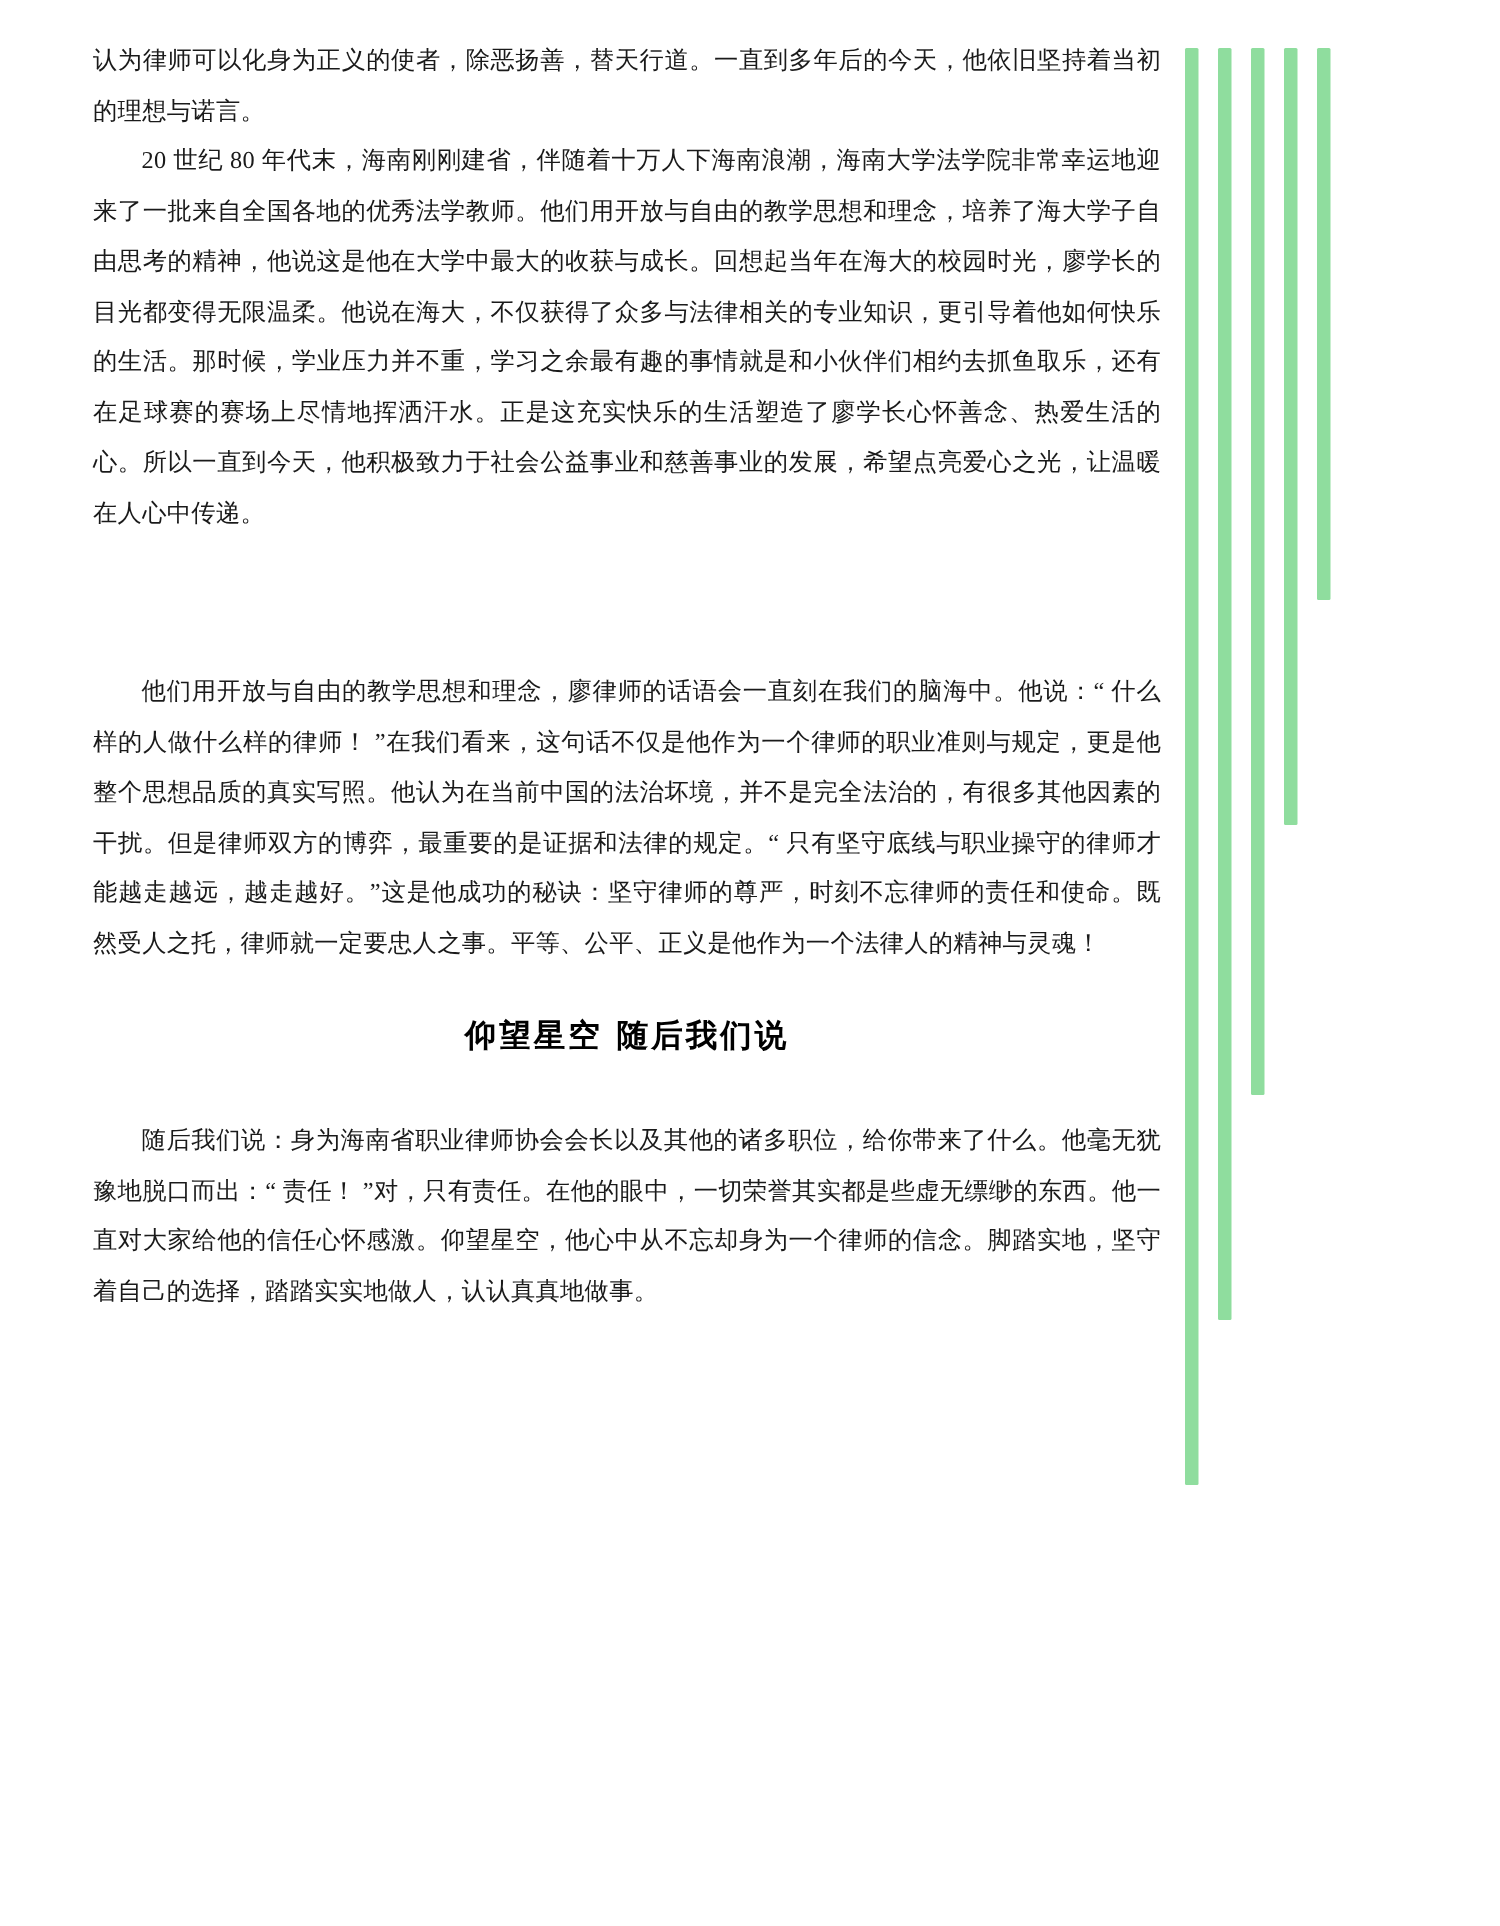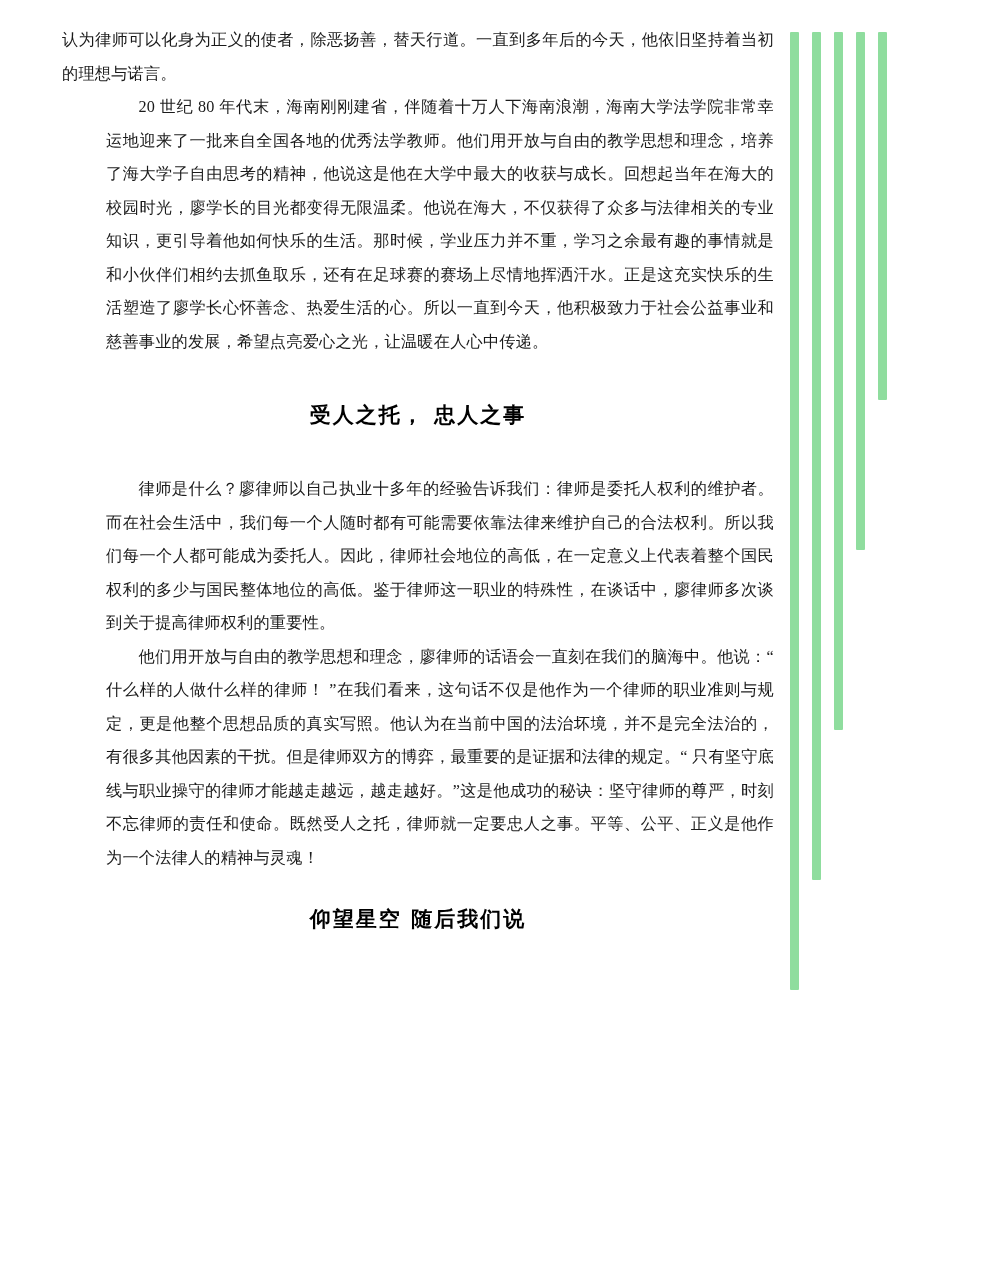--- a/index.html
+++ b/index.html
@@ -46,21 +46,20 @@
     margin: 0;
     font-size: 16.2px;
     line-height: 33.5px;
     color: #1a1a1a;
     text-align: justify;
     text-justify: inter-ideograph;
     letter-spacing: 0.2px;
   }
   p.indent {
     text-indent: 2em;
-    margin-left: 44px;
   }
   h2.section-title {
     margin: 0;
     font-size: 21px;
     font-weight: bold;
     text-align: center;
     color: #000;
     letter-spacing: 2px;
     font-family: "DejaVu Serif", serif;
   }
@@ -81,25 +80,24 @@
     <div class="deco-bar" style="left: 76px; top: 32px; height: 518px;"></div>
     <div class="deco-bar" style="left: 98px; top: 32px; height: 368px;"></div>
   </div>
 
   <div class="content">
 
     <p class="para">认为律师可以化身为正义的使者，除恶扬善，替天行道。一直到多年后的今天，他依旧坚持着当初的理想与诺言。</p>
     <p class="para indent">20 世纪 80 年代末，海南刚刚建省，伴随着十万人下海南浪潮，海南大学法学院非常幸运地迎来了一批来自全国各地的优秀法学教师。他们用开放与自由的教学思想和理念，培养了海大学子自由思考的精神，他说这是他在大学中最大的收获与成长。回想起当年在海大的校园时光，廖学长的目光都变得无限温柔。他说在海大，不仅获得了众多与法律相关的专业知识，更引导着他如何快乐的生活。那时候，学业压力并不重，学习之余最有趣的事情就是和小伙伴们相约去抓鱼取乐，还有在足球赛的赛场上尽情地挥洒汗水。正是这充实快乐的生活塑造了廖学长心怀善念、热爱生活的心。所以一直到今天，他积极致力于社会公益事业和慈善事业的发展，希望点亮爱心之光，让温暖在人心中传递。</p>
 
     <div class="sp-title-before"></div>
-    <h2 class="section-title">受人之托， 忠人之事</h2>
     <div class="sp-title-after"></div>
 
-    <p class="para indent">律师是什么？廖律师以自己执业十多年的经验告诉我们：律师是委托人权利的维护者。而在社会生活中，我们每一个人随时都有可能需要依靠法律来维护自己的合法权利。所以我们每一个人都可能成为委托人。因此，律师社会地位的高低，在一定意义上代表着整个国民权利的多少与国民整体地位的高低。鉴于律师这一职业的特殊性，在谈话中，廖律师多次谈到关于提高律师权利的重要性。</p>
     <p class="para indent">他们用开放与自由的教学思想和理念，廖律师的话语会一直刻在我们的脑海中。他说：“ 什么样的人做什么样的律师！ ”在我们看来，这句话不仅是他作为一个律师的职业准则与规定，更是他整个思想品质的真实写照。他认为在当前中国的法治坏境，并不是完全法治的，有很多其他因素的干扰。但是律师双方的博弈，最重要的是证据和法律的规定。“ 只有坚守底线与职业操守的律师才能越走越远，越走越好。”这是他成功的秘诀：坚守律师的尊严，时刻不忘律师的责任和使命。既然受人之托，律师就一定要忠人之事。平等、公平、正义是他作为一个法律人的精神与灵魂！</p>
 
     <div class="sp-title-before2"></div>
     <h2 class="section-title">仰望星空 随后我们说</h2>
     <div class="sp-title-after2"></div>
 
+    <p class="para indent">随后我们说：身为海南省职业律师协会会长以及其他的诸多职位，给你带来了什么。他毫无犹豫地脱口而出：“ 责任！ ”对，只有责任。在他的眼中，一切荣誉其实都是些虚无缥缈的东西。他一直对大家给他的信任心怀感激。仰望星空，他心中从不忘却身为一个律师的信念。脚踏实地，坚守着自己的选择，踏踏实实地做人，认认真真地做事。</p>
 
   </div>
 </div>
 
 </body></html>

